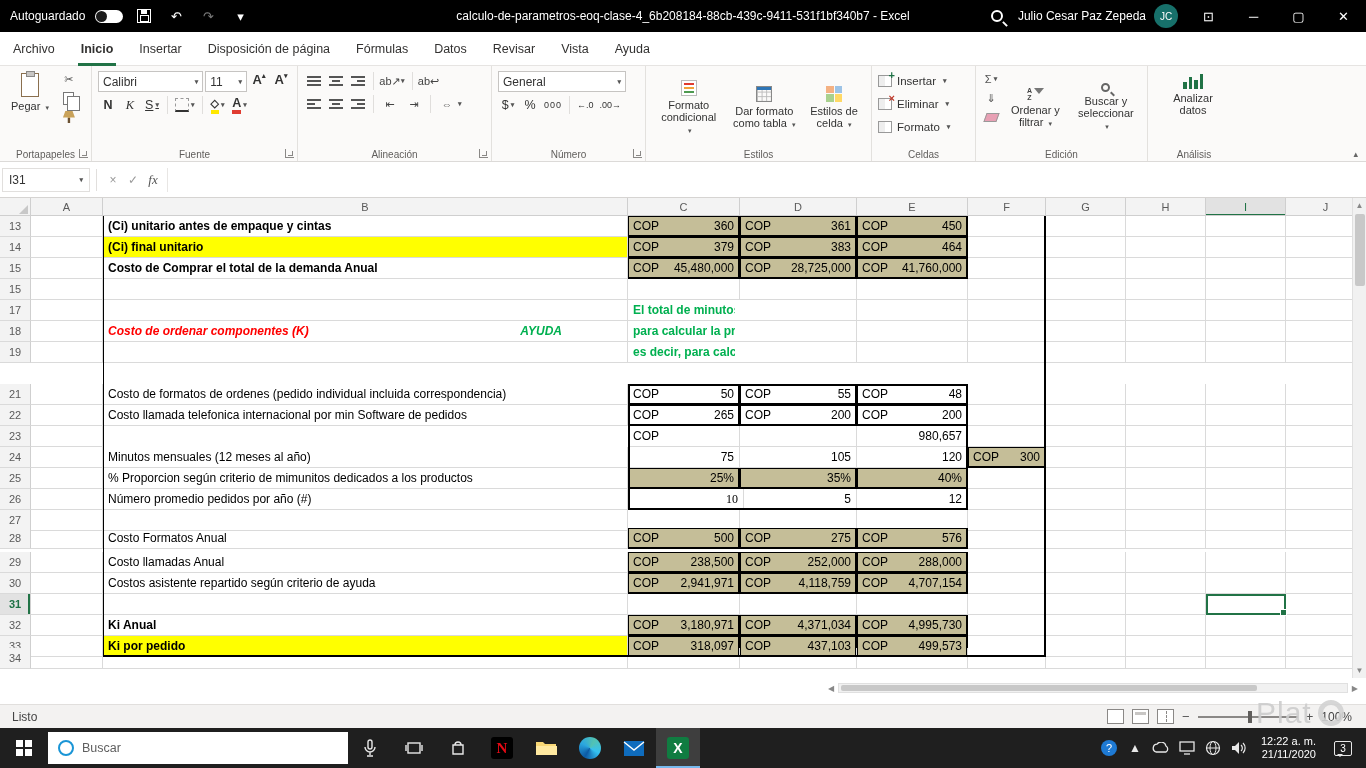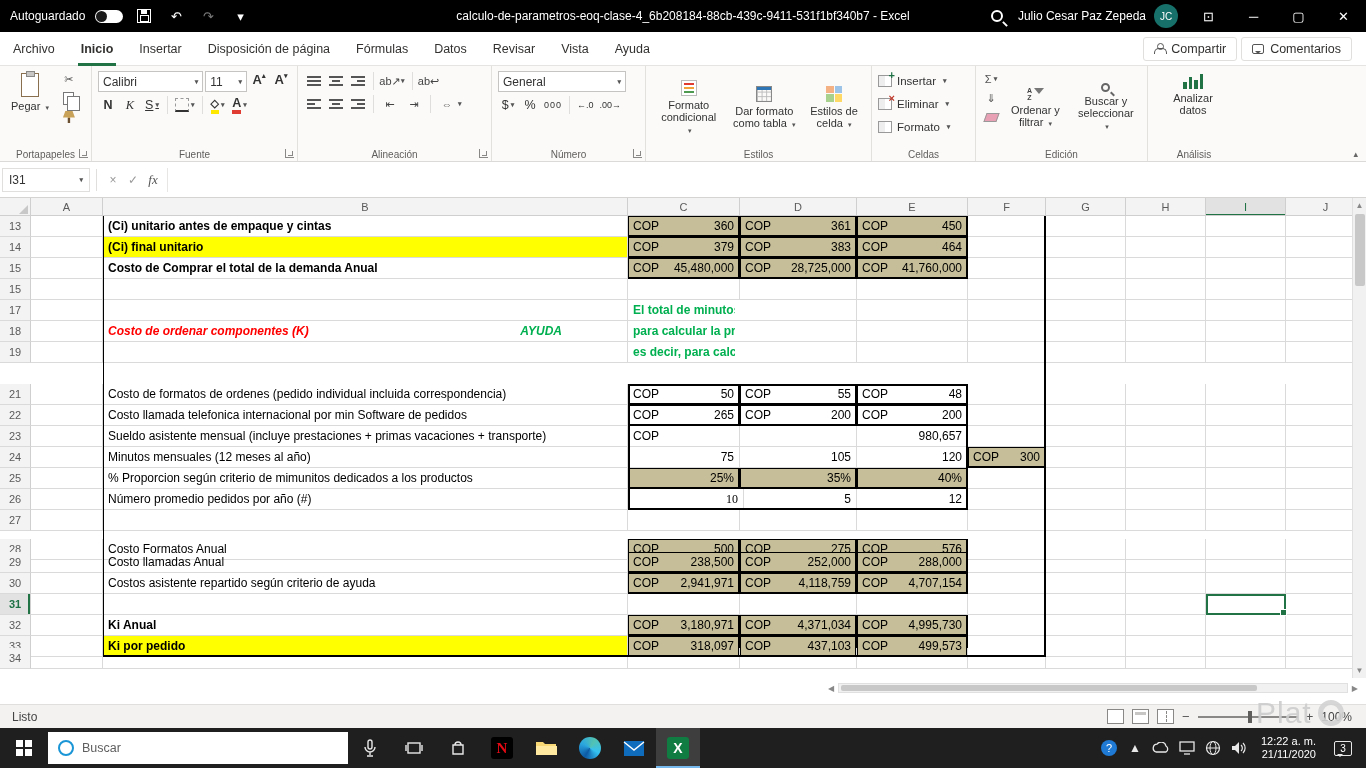--- a/index.html
+++ b/index.html
@@ -214,30 +214,20 @@
       <div class="rtab">Archivo</div>
       <div class="rtab active">Inicio</div>
       <div class="rtab">Insertar</div>
       <div class="rtab">Disposición de página</div>
       <div class="rtab">Fórmulas</div>
       <div class="rtab">Datos</div>
       <div class="rtab">Revisar</div>
       <div class="rtab">Vista</div>
       <div class="rtab">Ayuda</div>
     </div>
-  <div class="tr-right">
-    <span class="trbtn">
-        <span class="person"></span>
-        <span>Compartir</span>
-      </span>
-    <span class="trbtn">
-        <span class="bubble"></span>
-        <span>Comentarios</span>
-      </span>
-  </div>
 </div>
 
 <div id="ribbon" class="abs">
 
   <div class="grp" style="width:92px">
     <div class="frow" style="align-items:flex-start;">
       <div class="bigbtn">
         <span class="clipboard"></span>
         <span><span>Pegar</span> <span class="car">▾</span></span>
       </div>
@@ -682,23 +672,20 @@
       </div>
       <div class="gcell" style="left: 968px; width: 78px;"></div>
       <div class="gcell" style="left: 1046px; width: 80px;"></div>
       <div class="gcell" style="left: 1126px; width: 80px;"></div>
       <div class="gcell" style="left: 1206px; width: 80px;"></div>
       <div class="gcell" style="left: 1286px; width: 80px;"></div>
     </div>
     <div class="grow" style="top: 210px;">
       <div class="rh">23</div>
       <div class="gcell" style="left: 31px; width: 72px;"></div>
-      <div class="gcell" style="left: 103px; width: 525px;">
-        <span class="lab">Sueldo asistente mensual (incluye prestaciones + primas  vacaciones + transporte)</span>
-      </div>
       <div class="gcell" style="left: 628px; width: 112px;">
         <span class="cop">COP</span>
       </div>
       <div class="gcell" style="left: 740px; width: 117px;"></div>
       <div class="gcell" style="left: 857px; width: 111px;">
         <span class="val">980,657</span>
       </div>
       <div class="gcell" style="left: 968px; width: 78px;"></div>
       <div class="gcell" style="left: 1046px; width: 80px;"></div>
       <div class="gcell" style="left: 1126px; width: 80px;"></div>
@@ -777,21 +764,21 @@
       <div class="gcell" style="left: 103px; width: 525px;"></div>
       <div class="gcell" style="left: 628px; width: 112px;"></div>
       <div class="gcell" style="left: 740px; width: 117px;"></div>
       <div class="gcell" style="left: 857px; width: 111px;"></div>
       <div class="gcell" style="left: 968px; width: 78px;"></div>
       <div class="gcell" style="left: 1046px; width: 80px;"></div>
       <div class="gcell" style="left: 1126px; width: 80px;"></div>
       <div class="gcell" style="left: 1206px; width: 80px;"></div>
       <div class="gcell" style="left: 1286px; width: 80px;"></div>
     </div>
-    <div class="grow" style="top: 323px;">
+    <div class="grow" style="top: 312px;">
       <div class="rh">28</div>
       <div class="gcell" style="left: 31px; width: 72px;"></div>
       <div class="gcell" style="left: 103px; width: 525px;">
         <span class="lab">Costo Formatos Anual</span>
       </div>
       <div class="gcell tan bdr" style="left: 628px; width: 112px;">
         <span class="cop">COP</span>
         <span class="val">500</span>
       </div>
       <div class="gcell tan bdr" style="left: 740px; width: 117px;">

